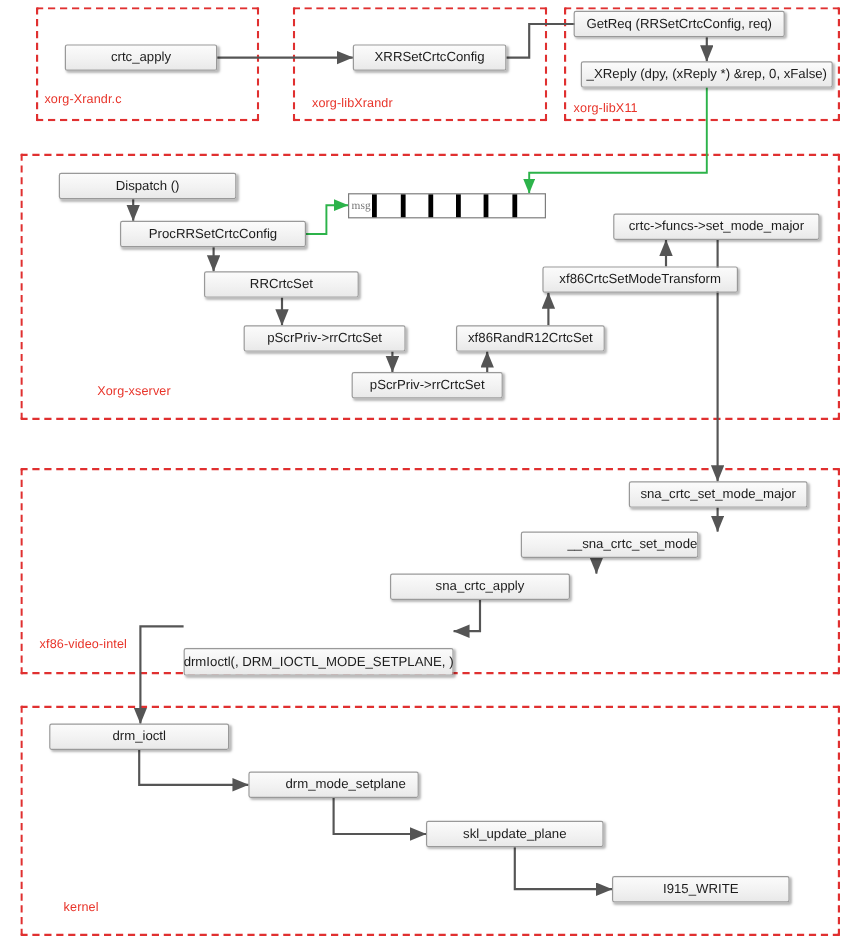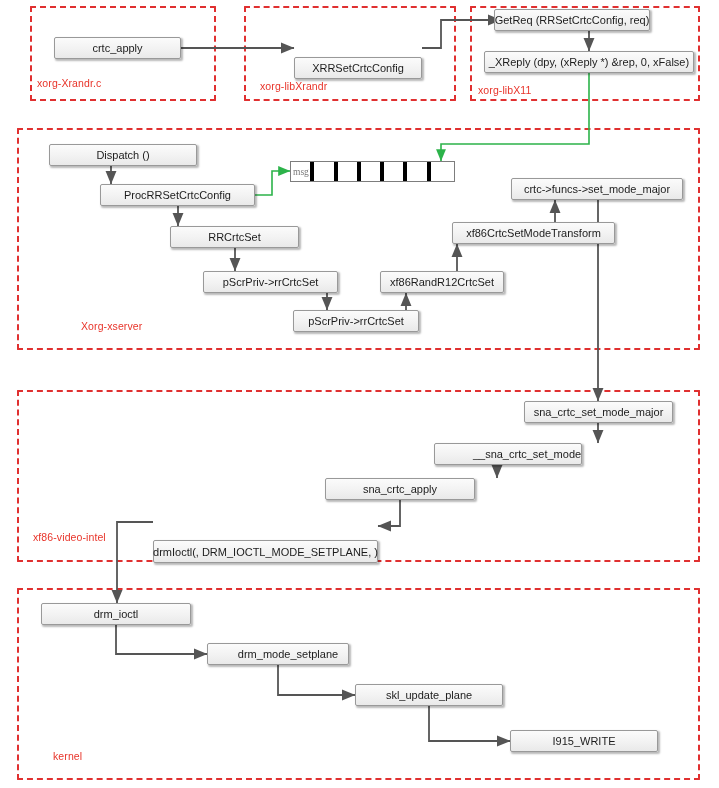--- a/index.html
+++ b/index.html
@@ -139,22 +139,22 @@
       <div class="msg-cell" style="width: 23.5714px;"></div>
       <div class="msg-cell" style="width: 23.5714px;"></div>
       <div class="msg-cell" style="width: 23.5714px;"></div>
       <div class="msg-cell" style="width: 23.5714px;"></div>
       <div class="msg-cell" style="width: 23.5714px;"></div>
       <div class="msg-cell" style="width: 23.5714px;"></div>
     </div>
 
   <div id="nodes-layer">
       <div class="node" style="left: 54px; top: 37px; width: 127px; height: 22px;">crtc_apply</div>
-      <div class="node" style="left: 294px; top: 37px; width: 128px; height: 22px; margin-top: 20px;">XRRSetCrtcConfig</div>
-      <div class="node" style="left: 494px; top: 9px; width: 156px; height: 22px;">GetReq (RRSetCrtcConfig, req)</div>
+      <div class="node" style="left: 294px; top: 37px; width: 128px; height: 22px;">XRRSetCrtcConfig</div>
+      <div class="node" style="left: 478px; top: 9px; width: 176px; height: 22px;">GetReq (RRSetCrtcConfig, req)</div>
       <div class="node" style="left: 484px; top: 51px; width: 210px; height: 22px;">_XReply (dpy, (xReply *) &amp;rep, 0, xFalse)</div>
       <div class="node" style="left: 49px; top: 144px; width: 148px; height: 22px;">Dispatch ()</div>
       <div class="node" style="left: 100px; top: 184px; width: 155px; height: 22px;">ProcRRSetCrtcConfig</div>
       <div class="node" style="left: 170px; top: 226px; width: 129px; height: 22px;">RRCrtcSet</div>
       <div class="node" style="left: 203px; top: 271px; width: 135px; height: 22px;">pScrPriv-&gt;rrCrtcSet</div>
       <div class="node" style="left: 293px; top: 310px; width: 126px; height: 22px;">pScrPriv-&gt;rrCrtcSet</div>
       <div class="node" style="left: 380px; top: 271px; width: 124px; height: 22px;">xf86RandR12CrtcSet</div>
       <div class="node" style="left: 452px; top: 222px; width: 163px; height: 22px;">xf86CrtcSetModeTransform</div>
       <div class="node" style="left: 511px; top: 178px; width: 172px; height: 22px;">crtc-&gt;funcs-&gt;set_mode_major</div>
       <div class="node" style="left: 524px; top: 401px; width: 149px; height: 22px;">sna_crtc_set_mode_major</div>

